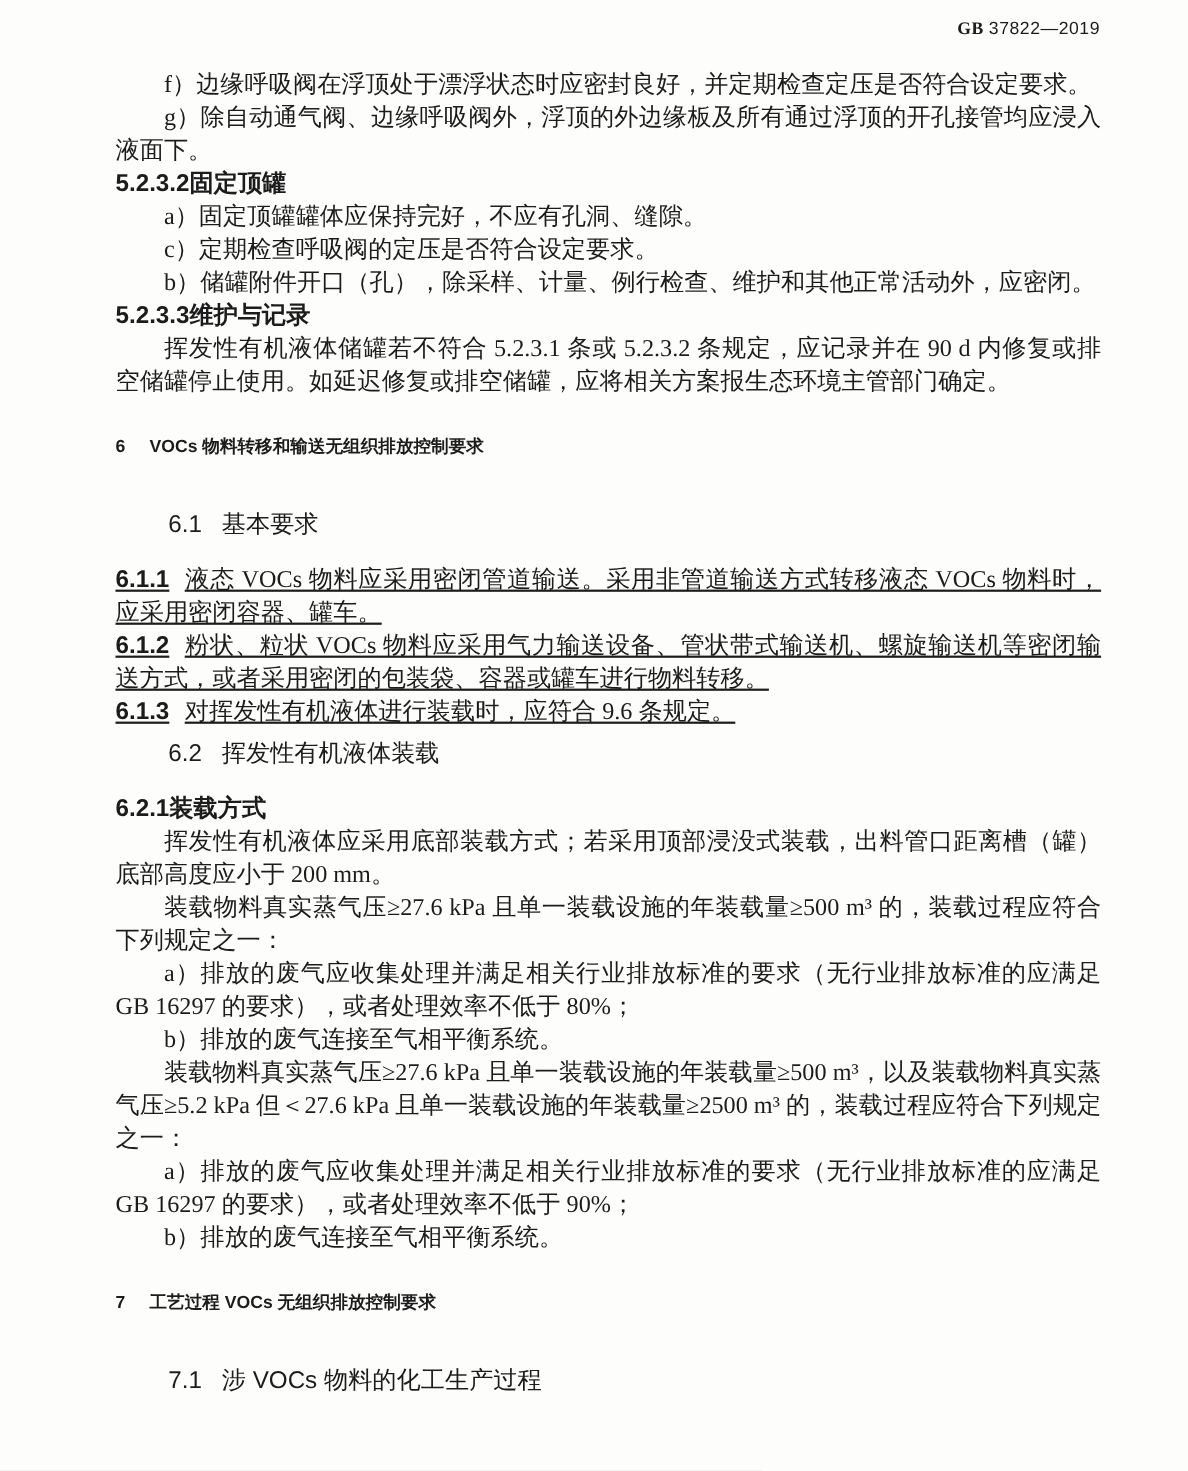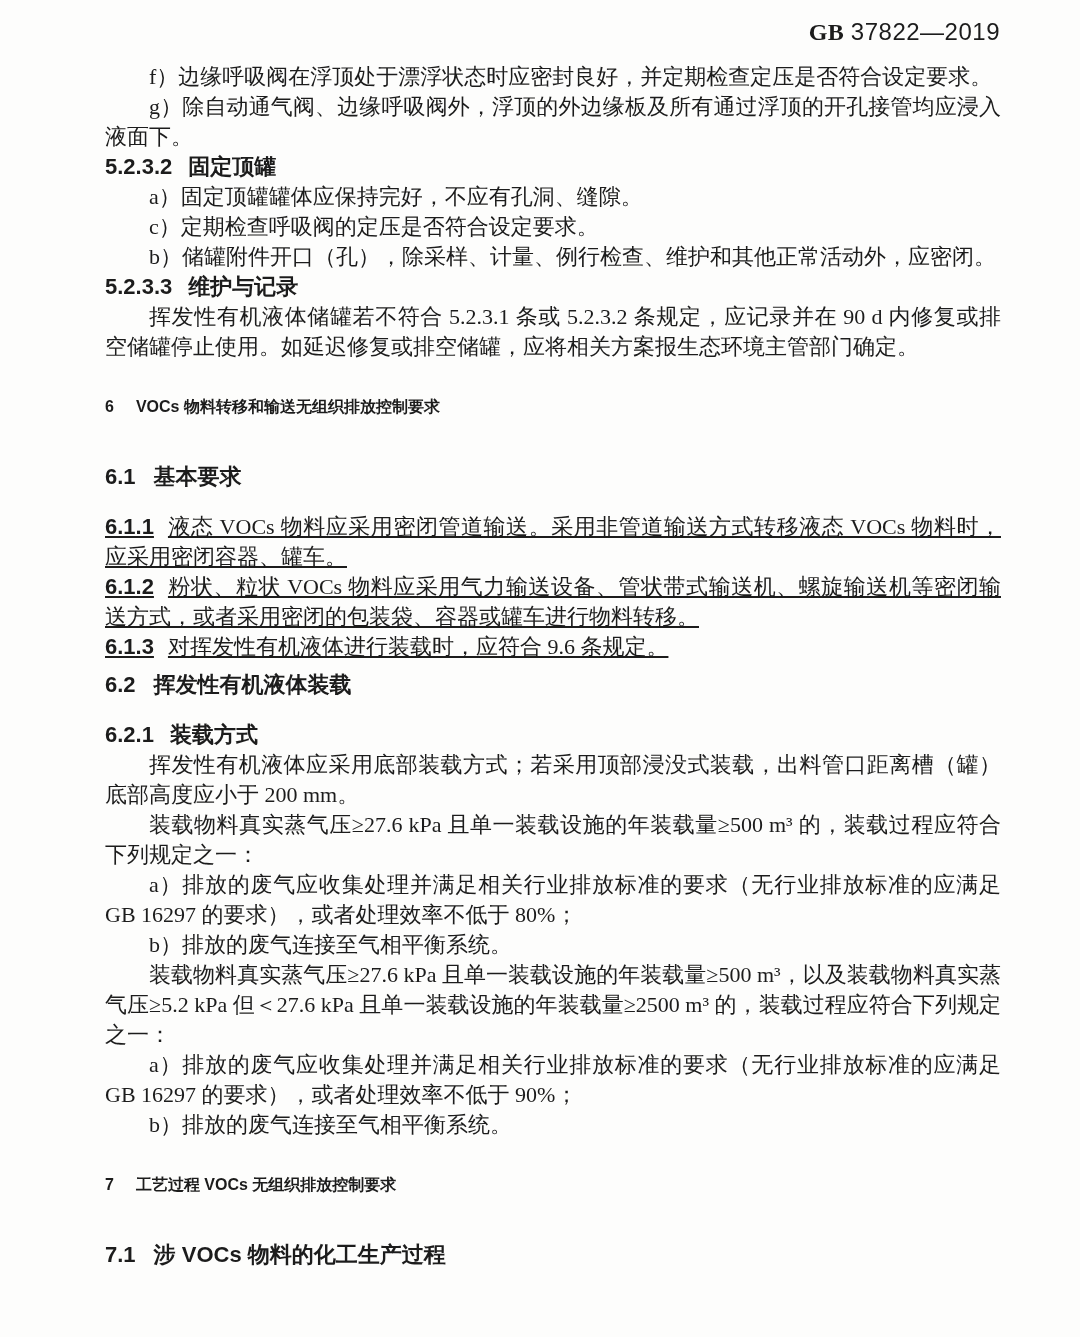--- a/index.html
+++ b/index.html
@@ -14,21 +14,21 @@
     height: 1337px;
     margin: 0 auto;
     background: #fdfdfc;
     overflow: hidden;
     color: #1c1c1c;
   }
   .header {
     position: absolute;
     top: 18px;
     right: 80px;
-    font-size: 24px;
+    font-size: 16px;
     letter-spacing: 0.5px;
     white-space: nowrap;
   }
   .header .gb {
     font-weight: bold;
     font-family: "Liberation Serif", serif;
   }
   .header .stdno {
     font-family: "Liberation Sans", sans-serif;
     font-weight: normal;
@@ -58,27 +58,28 @@
   .line.numbered .num {
     font-family: "Liberation Sans", sans-serif;
     font-weight: bold;
     margin-right: 14px;
   }
   
   .line.h3 {
     font-family: "Liberation Sans", sans-serif;
     font-weight: bold;
   }
-  .line.h3 .num { margin-right: 16px; }
+  .line.h3 .num { }
   
   .line.h2 {
     font-family: "Liberation Sans", sans-serif;
-    font-weight: bold;
+    font-weight: normal;
     margin-top: 8px;
     margin-bottom: 20px;
+    margin-left: 48px;
   }
   .line.h2 .num { margin-right: 18px; }
   
   .line.h1 {
     font-family: "Liberation Sans", sans-serif;
     font-weight: bold;
     font-size: 16px;
     line-height: 34px;
     margin-top: 28px;
     margin-bottom: 38px;

